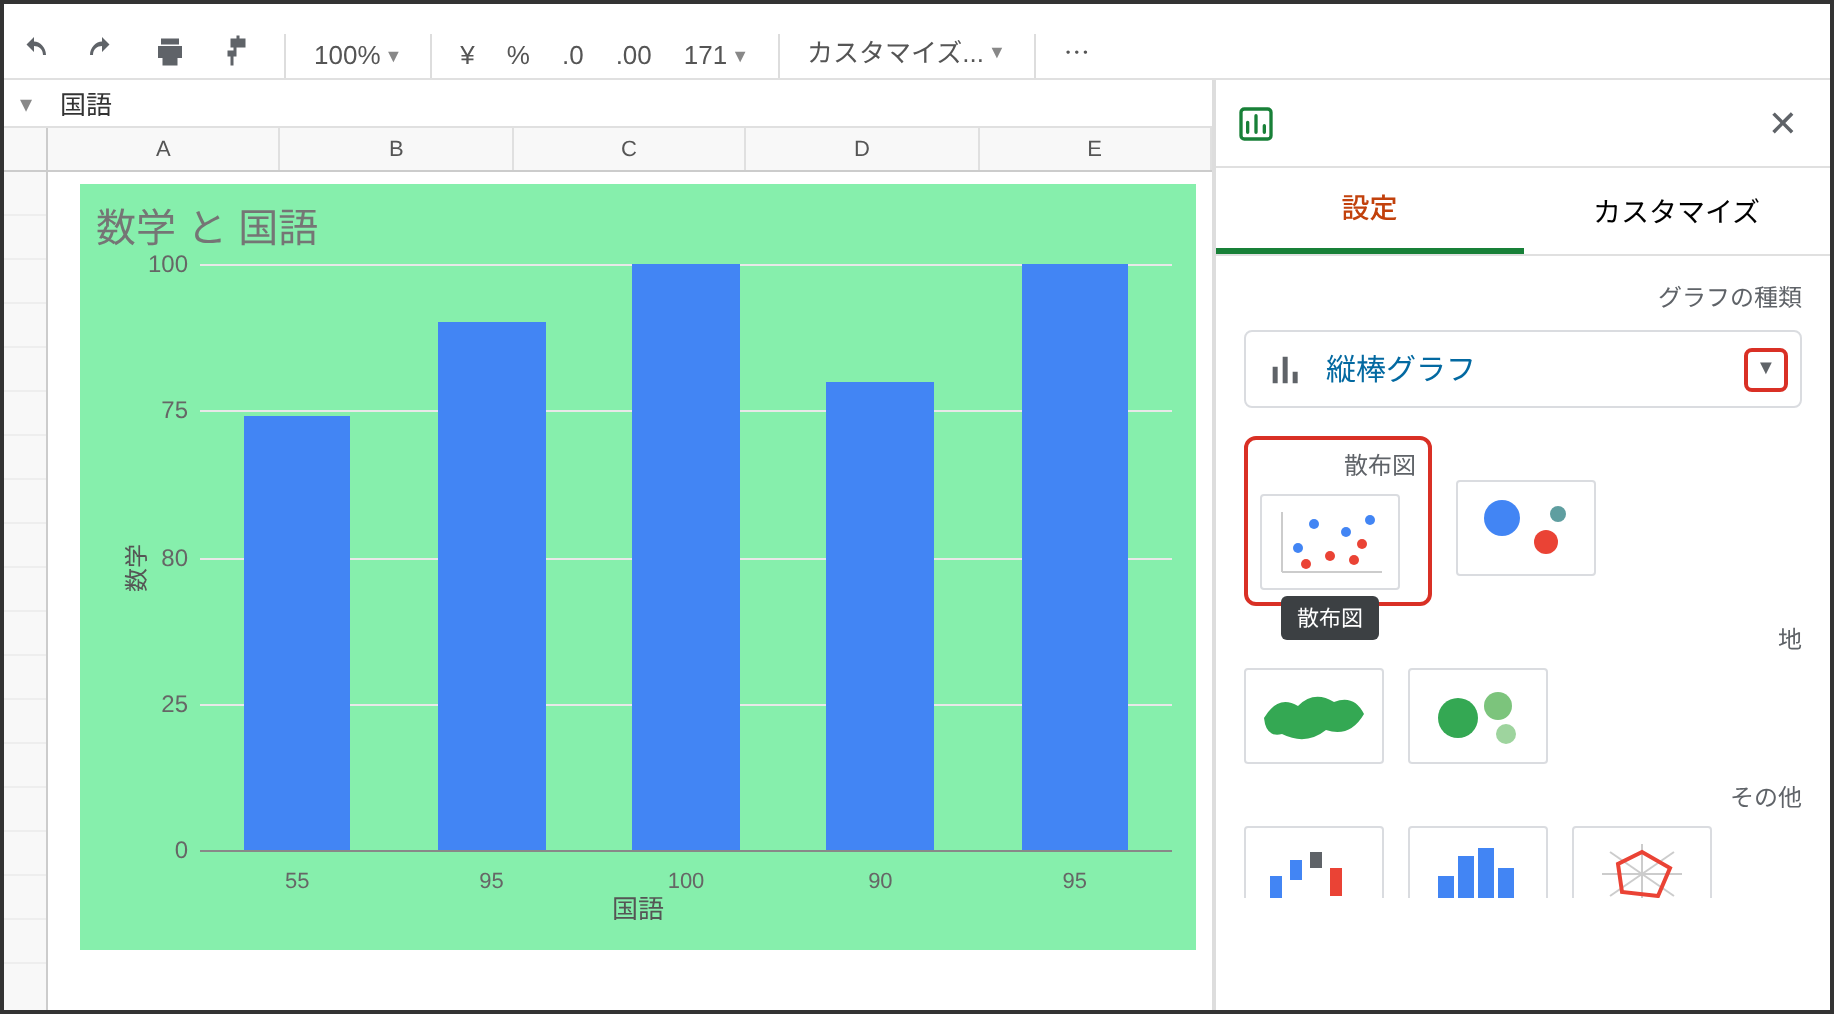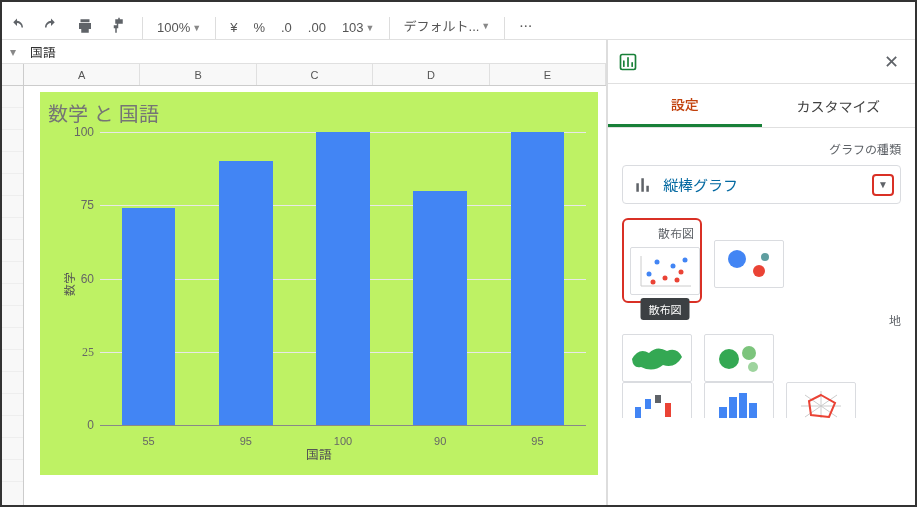--- a/index.html
+++ b/index.html
@@ -16,53 +16,53 @@
   .fx-label { width: 22px; text-align: center; color: #888; font-size: 12px; }
   .fx-val { flex: 1; padding: 0 6px; font-size: 13px; color: #333; }
   .col-headers { display: flex; height: 22px; border-bottom: 1px solid #ccc; font-size: 11px; color: #555; }
   .rownum-col { width: 22px; border-right: 1px solid #ccc; background: #f8f8f8; }
   .colhead { flex: 1; border-right: 1px solid #e0e0e0; display: flex; align-items: center; justify-content: center; background: #f8f8f8; }
   .row-area { display: flex; flex: 1; }
   .rownums { width: 22px; display: flex; flex-direction: column; background: #f8f8f8; border-right: 1px solid #ccc; }
   .rownum { height: 22px; font-size: 10px; color: #888; display: flex; align-items: center; justify-content: center; border-bottom: 1px solid #eee; }
   .chart-pane { flex: 1; position: relative; background: #fff; }
 
-  .chart-box { position: absolute; left: 16px; top: 6px; right: 8px; bottom: 30px; background: #bef264; }
+  .chart-box { position: absolute; left: 16px; top: 6px; right: 8px; bottom: 30px; background: #86efac; }
   .chart-title { font-size: 20px; color: #757575; margin: 6px 0 4px 8px; font-weight: 400; }
   .plot { position: absolute; left: 60px; right: 12px; top: 40px; bottom: 50px; }
   .gridline { position: absolute; left: 0; right: 0; border-top: 1px solid #e8e8e8; }
   .baseline { border-top: 1px solid #888; }
   .ytick { position: absolute; left: -40px; width: 34px; text-align: right; font-size: 12px; color: #666; transform: translateY(-50%); }
   .bar { position: absolute; bottom: 0; background: #4285f4; }
   .xtick { position: absolute; bottom: -22px; font-size: 11px; color: #666; transform: translateX(-50%); }
   .yaxis-label { position: absolute; left: 28px; top: 50%; transform: translate(-50%,-50%) rotate(-90deg); font-size: 12px; color: #555; }
   .xaxis-label { position: absolute; bottom: 12px; left: 50%; transform: translateX(-50%); font-size: 13px; color: #555; }
 
   
   .panel { width: 308px; display: flex; flex-direction: column; border-left: 1px solid #ddd; }
   .panel-header { height: 44px; display: flex; align-items: center; padding: 0 10px; border-bottom: 1px solid #e0e0e0; }
   .panel-hicon { width: 20px; height: 20px; margin-right: 10px; }
   .panel-hicon svg { width: 20px; height: 20px; fill: none; stroke: #188038; stroke-width: 2; }
   .panel-title { font-size: 17px; color: #3c4043; padding: 2px 8px; border: 2px solid #d93025; border-radius: 4px; }
   .panel-close { margin-left: auto; font-size: 18px; color: #5f6368; cursor: pointer; padding: 4px 6px; }
   .tabs { display: flex; height: 44px; border-bottom: 1px solid #e0e0e0; }
   .tab { flex: 1; display: flex; align-items: center; justify-content: center; font-size: 14px; cursor: pointer; }
   .tab.active { color: #c2410c; font-weight: 500; border-bottom: 3px solid #188038; }
-  .tab.inactive { color: #404040; }
+  .tab.inactive { color: #000000; }
   .panel-body { flex: 1; overflow-y: auto; padding: 12px 14px; position: relative; text-align: right; }
   .section-label { font-size: 12px; color: #5f6368; margin-bottom: 8px; }
   .dropdown { display: flex; align-items: center; border: 1px solid #dadce0; border-radius: 4px; padding: 8px 10px; cursor: pointer; position: relative; }
   .dropdown svg.icon { width: 20px; height: 20px; fill: #5f6368; margin-right: 10px; }
   .dropdown-label { font-size: 15px; color: #0369a1; }
   .dropdown-arrow { position: absolute; right: 6px; top: 50%; transform: translateY(-50%); width: 22px; height: 22px; border: 2px solid #d93025; border-radius: 4px; display: flex; align-items: center; justify-content: center; font-size: 10px; color: #5f6368; }
   .thumbs-section { margin-top: 14px; }
   .thumbs-label { font-size: 12px; color: #5f6368; margin: 8px 0 6px; }
   .thumbs-row { display: flex; gap: 12px; }
   .thumb { width: 70px; height: 48px; border: 1px solid #dadce0; border-radius: 2px; background: #fff; position: relative; cursor: pointer; display:flex; align-items:center; justify-content:center; }
-  .scatter-group { border: 2px solid #d93025; border-radius: 6px; padding: 4px 6px 6px; width: 80px; }
+  .scatter-group { border: 2px solid #d93025; border-radius: 6px; padding: 4px 6px 6px; width: 94px; }
   .tooltip { position: absolute; left: 50%; transform: translateX(-50%); bottom: -26px; background: #3c4043; color: #fff; font-size: 11px; padding: 3px 8px; border-radius: 3px; white-space: nowrap; }
   .cutoff { height: 36px; overflow: hidden; }
 </style>
 </head>
 <body>
 
 <div class="toolbar">
   <div class="tbtn">
       <svg viewBox="0 0 24 24">
         <path d="M12 5V2L7 7l5 5V8c3 0 6 2 6 6h2c0-5-4-9-8-9z"></path>
@@ -87,26 +87,26 @@
   <div class="tbtn">
       <span>100%</span>
       <span class="caret">▼</span>
     </div>
   <div class="tsep"></div>
   <div class="tbtn">¥</div>
   <div class="tbtn">%</div>
   <div class="tbtn">.0</div>
   <div class="tbtn">.00</div>
   <div class="tbtn">
-      <span>103</span>
+      <span>171</span>
       <span class="caret">▼</span>
     </div>
   <div class="tsep"></div>
   <div class="tbtn">
-      <span>デフォルト...</span>
+      <span>カスタマイズ...</span>
       <span class="caret">▼</span>
     </div>
   <div class="tsep"></div>
   <div class="tbtn">⋯</div>
 </div>
 
 <div class="main">
 
   <div class="sheet-area">
     <div class="fx-row">
@@ -143,23 +143,23 @@
           <div class="rownum"></div>
         </div>
       <div class="chart-pane">
         <div class="chart-box">
           <div class="chart-title">数学 と 国語</div>
           <div class="yaxis-label">数学</div>
           <div class="plot" id="plot">
               <div class="gridline baseline" style="top: 100%;"></div>
               <div class="ytick" style="top: 100%;">0</div>
               <div class="gridline" style="top: 75%;"></div>
-              <div class="ytick" style="top: 75%; font-family: Liberation Serif, serif;">25</div>
+              <div class="ytick" style="top: 75%;">25</div>
               <div class="gridline" style="top: 50%;"></div>
-              <div class="ytick" style="top: 50%;">60</div>
+              <div class="ytick" style="top: 50%;">80</div>
               <div class="gridline" style="top: 25%;"></div>
               <div class="ytick" style="top: 25%;">75</div>
               <div class="gridline" style="top: 0%;"></div>
               <div class="ytick" style="top: 0%;">100</div>
               <div class="bar" style="left: 4.5%; width: 11%; height: 74%;"></div>
               <div class="xtick" style="left: 10%;">55</div>
               <div class="bar" style="left: 24.5%; width: 11%; height: 90%;"></div>
               <div class="xtick" style="left: 30%;">95</div>
               <div class="bar" style="left: 44.5%; width: 11%; height: 100%;"></div>
               <div class="xtick" style="left: 50%;">100</div>
@@ -238,20 +238,21 @@
           </div>
           <div class="thumb">
             <svg width="60" height="38" viewBox="0 0 60 38">
                 <circle cx="20" cy="20" r="10" fill="#34a853"></circle>
                 <circle cx="40" cy="14" r="7" fill="#7cc47c"></circle>
                 <circle cx="44" cy="28" r="5" fill="#9ed49e"></circle>
               </svg>
           </div>
         </div>
 
+        <div class="thumbs-label">その他</div>
         <div class="thumbs-row cutoff">
           <div class="thumb">
             <svg width="60" height="38" viewBox="0 0 60 38">
                 <rect x="8" y="20" width="6" height="14" fill="#4285f4"></rect>
                 <rect x="18" y="12" width="6" height="10" fill="#4285f4"></rect>
                 <rect x="28" y="8" width="6" height="8" fill="#5f6368"></rect>
                 <rect x="38" y="16" width="6" height="14" fill="#ea4335"></rect>
               </svg>
           </div>
           <div class="thumb">

